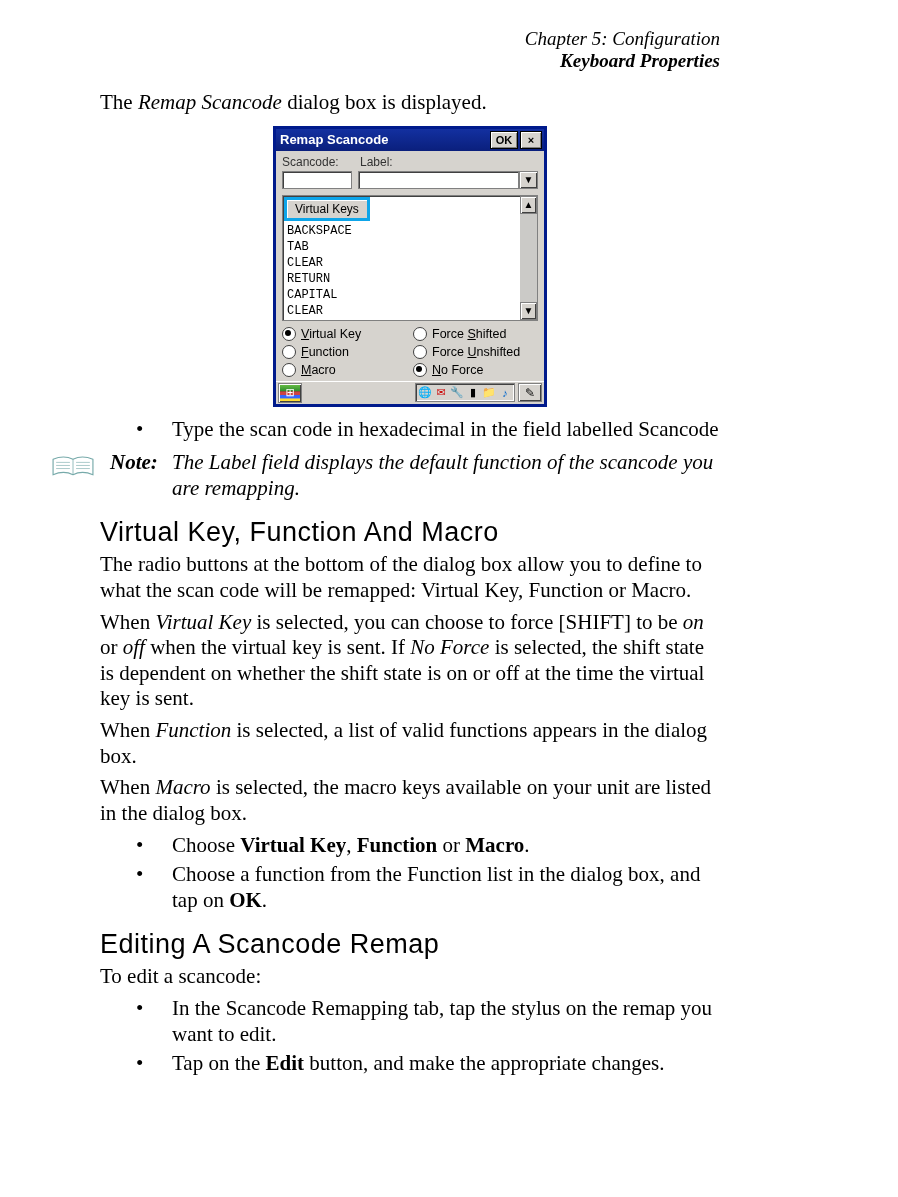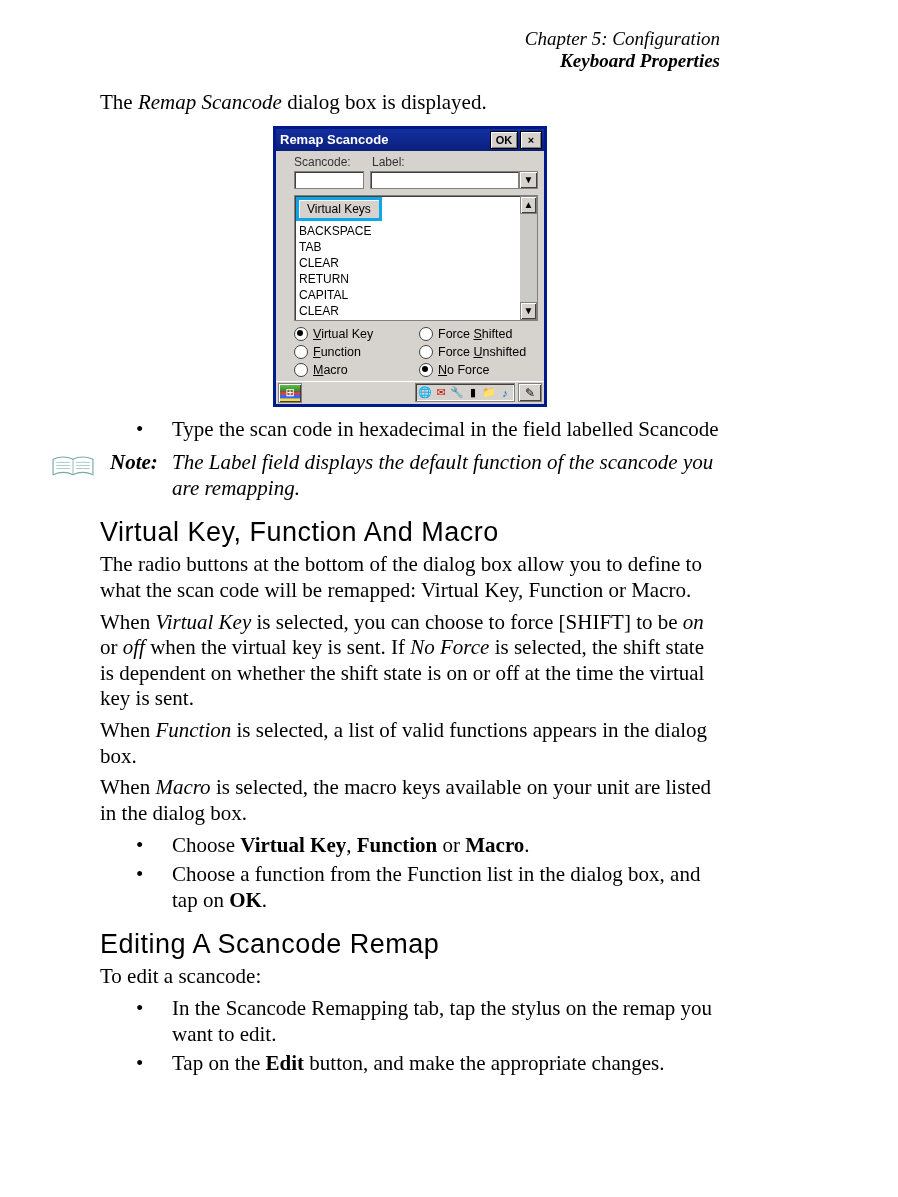--- a/index.html
+++ b/index.html
@@ -74,21 +74,21 @@
     font-size: 11px;
     height: 16px;
     min-width: 22px;
     display: inline-flex;
     align-items: center;
     justify-content: center;
     margin-left: 2px;
     padding: 0 2px;
   }
   .ce-body {
-    padding: 4px 6px 4px 18px;
+    padding: 4px 6px 4px 6px;
   }
   .ce-row { display: flex; align-items: center; }
   .ce-label { font-size: 12px; color: #333; margin-bottom: 2px; }
   .ce-sunken {
     background: #fff;
     border: 1px solid #808080;
     box-shadow: inset 1px 1px 0 #404040, inset -1px -1px 0 #fff;
     height: 18px;
     box-sizing: border-box;
   }
@@ -124,21 +124,21 @@
   }
   .ce-listbox .tab {
     background: #d6d3ce;
     border: 3px solid #0ea5e9;
     box-shadow: inset 1px 1px 0 #fff;
     padding: 1px 8px;
     font-size: 12px;
     display: inline-block;
     margin: 1px 0 2px 1px;
   }
-  .ce-listbox .item { padding: 0 4px; font-family: Liberation Sans, sans-serif; font-size: 12px;}
+  .ce-listbox .item { padding: 0 4px; font-family: Liberation Mono, monospace; font-size: 12px;}
   .ce-scroll {
     width: 17px;
     background: #d6d3ce;
     display: flex;
     flex-direction: column;
   }
   .ce-scroll .arrow {
     background: #d6d3ce;
     border: 1px solid #808080;
     box-shadow: inset 1px 1px 0 #fff, inset -1px -1px 0 #404040;

